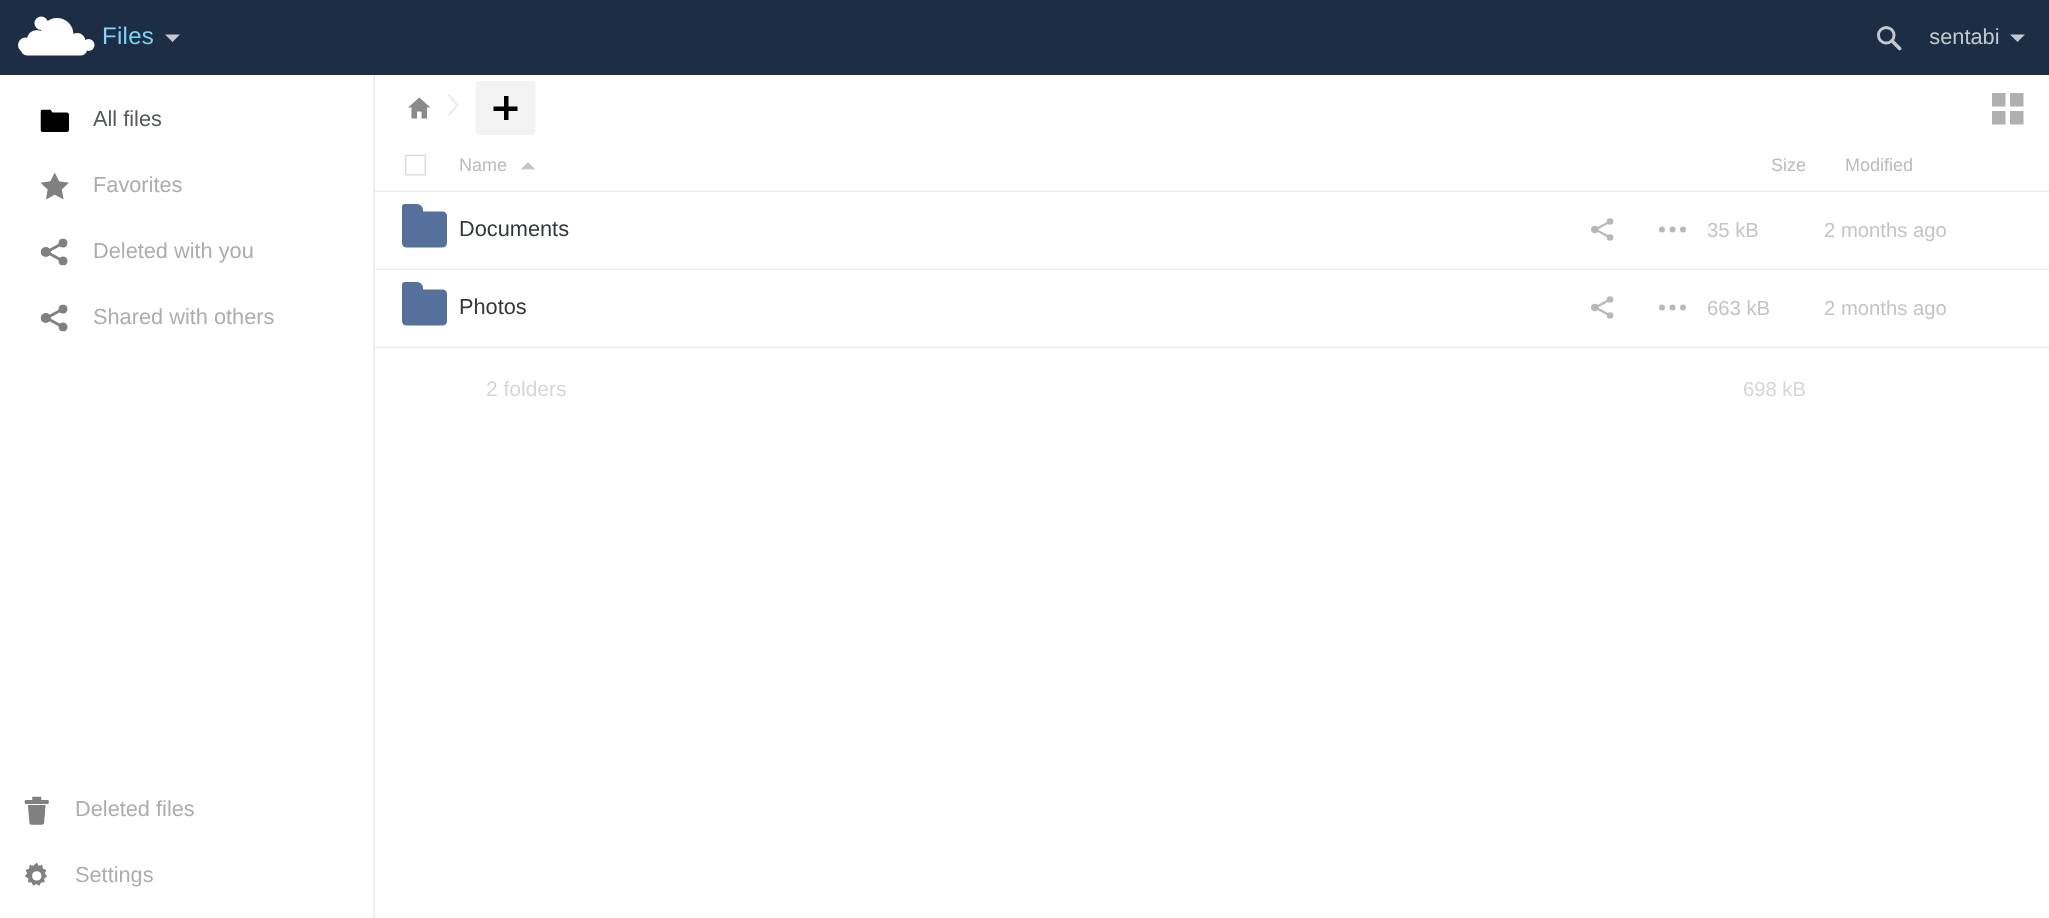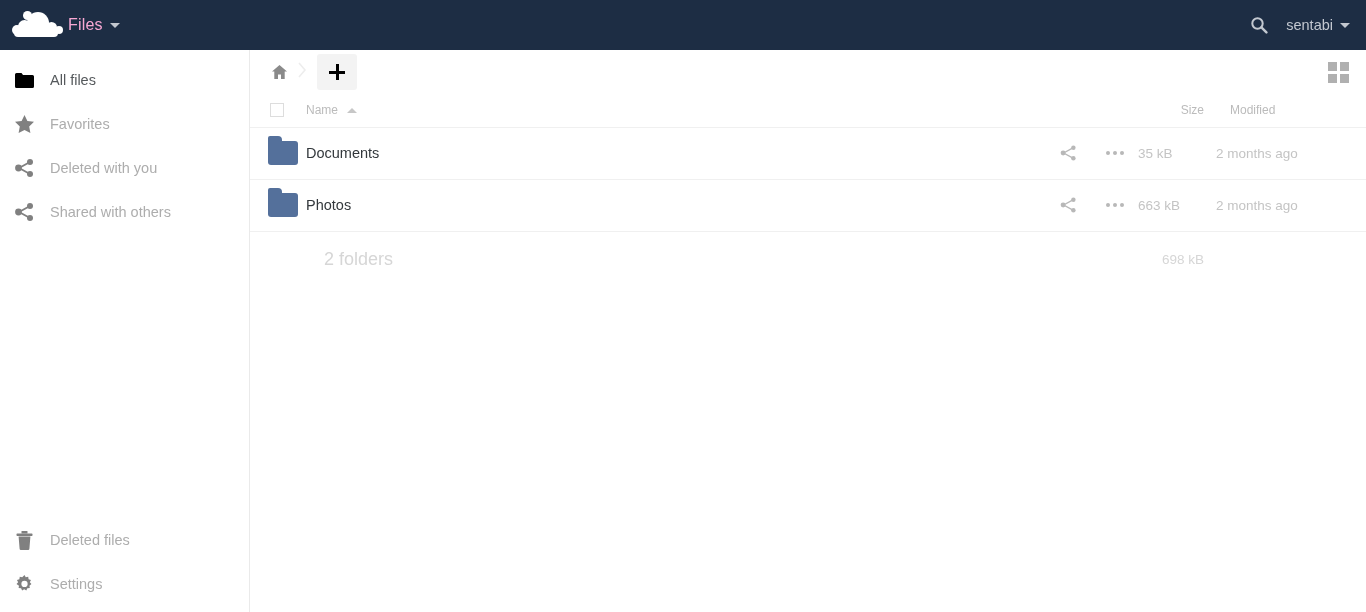--- a/index.html
+++ b/index.html
@@ -25,21 +25,21 @@
   .logo .c { position: absolute; background: #fff; border-radius: 50%; }
   .logo .c1 { width: 22px; height: 22px; left: 17px; top: 4px; }
   .logo .c2 { width: 13px; height: 13px; left: 8px;  top: 12px; }
   .logo .c3 { width: 10px; height: 10px; left: 2px;  top: 17px; }
   .logo .c4 { width: 11px; height: 11px; left: 36px; top: 14px; }
   .logo .c5 { width: 8px;  height: 8px;  left: 45px; top: 18px; }
   .logo .c6 { width: 9px;  height: 9px;  left: 13px; top: 3px;  }
   .logo .bar { position: absolute; left: 4px; top: 21px; width: 44px; height: 8px; background: #fff; border-radius: 4px; }
 
   .app-title {
-    color: #f9a8d4; font-size: 16px; letter-spacing: .2px;
+    color: #7dd3fc; font-size: 16px; letter-spacing: .2px;
     display: flex; align-items: center; gap: 7px;
     cursor: pointer;
   }
   .caret-down {
     width: 0; height: 0;
     border-left: 5px solid transparent;
     border-right: 5px solid transparent;
     border-top: 5px solid #c3c8d0;
   }
   .header-right {
@@ -53,21 +53,21 @@
     cursor: pointer;
   }
 
   
   .sidebar {
     position: absolute; top: 50px; left: 0;
     width: 250px; height: 562px;
     background: #ffffff;
     border-right: 1px solid #eaeaea;
   }
-  .nav-top { padding-top: 8px; }
+  .nav-top { padding-top: 8px; padding-left: 12px; }
   .nav-bottom { position: absolute; bottom: 0; left: 0; width: 100%; padding-bottom: 6px; }
   .nav-item {
     height: 44px; display: flex; align-items: center;
     padding-left: 14px; gap: 16px;
     cursor: pointer;
   }
   .nav-item .label { font-size: 14.5px; color: #adadad; white-space: nowrap; }
   .nav-item.active .label { color: #55595c; }
   .nav-icon { width: 20px; display: flex; align-items: center; justify-content: center; }
 
@@ -144,21 +144,21 @@
     border-radius: 2px 4px 0 0;
   }
   .fname { font-size: 14.5px; color: #33383c; }
   .act { display: flex; align-items: center; justify-content: center; cursor: pointer; }
   .dots { display: flex; gap: 3px; }
   .dots i { width: 4px; height: 4px; border-radius: 50%; background: #b8b8b8; display: block; }
   td.sz { text-align: left; padding-right: 12px; color: #c4c4c4; font-size: 13.5px; }
   td.md { padding-left: 14px; color: #c4c4c4; font-size: 13.5px; }
 
   tfoot tr { height: 56px; }
-  tfoot td { color: #d6d6d6; font-size: 18px; vertical-align: middle; }
+  tfoot td { color: #d6d6d6; font-size: 14px; vertical-align: middle; }
   tfoot td.summary { padding-left: 18px; }
   tfoot td.sz { text-align: right; padding-right: 12px; color: #d6d6d6; }
 </style>
 </head>
 <body>
 
 <div class="header">
   <div class="logo">
     <span class="c c3"></span>
       <span class="c c2"></span>

